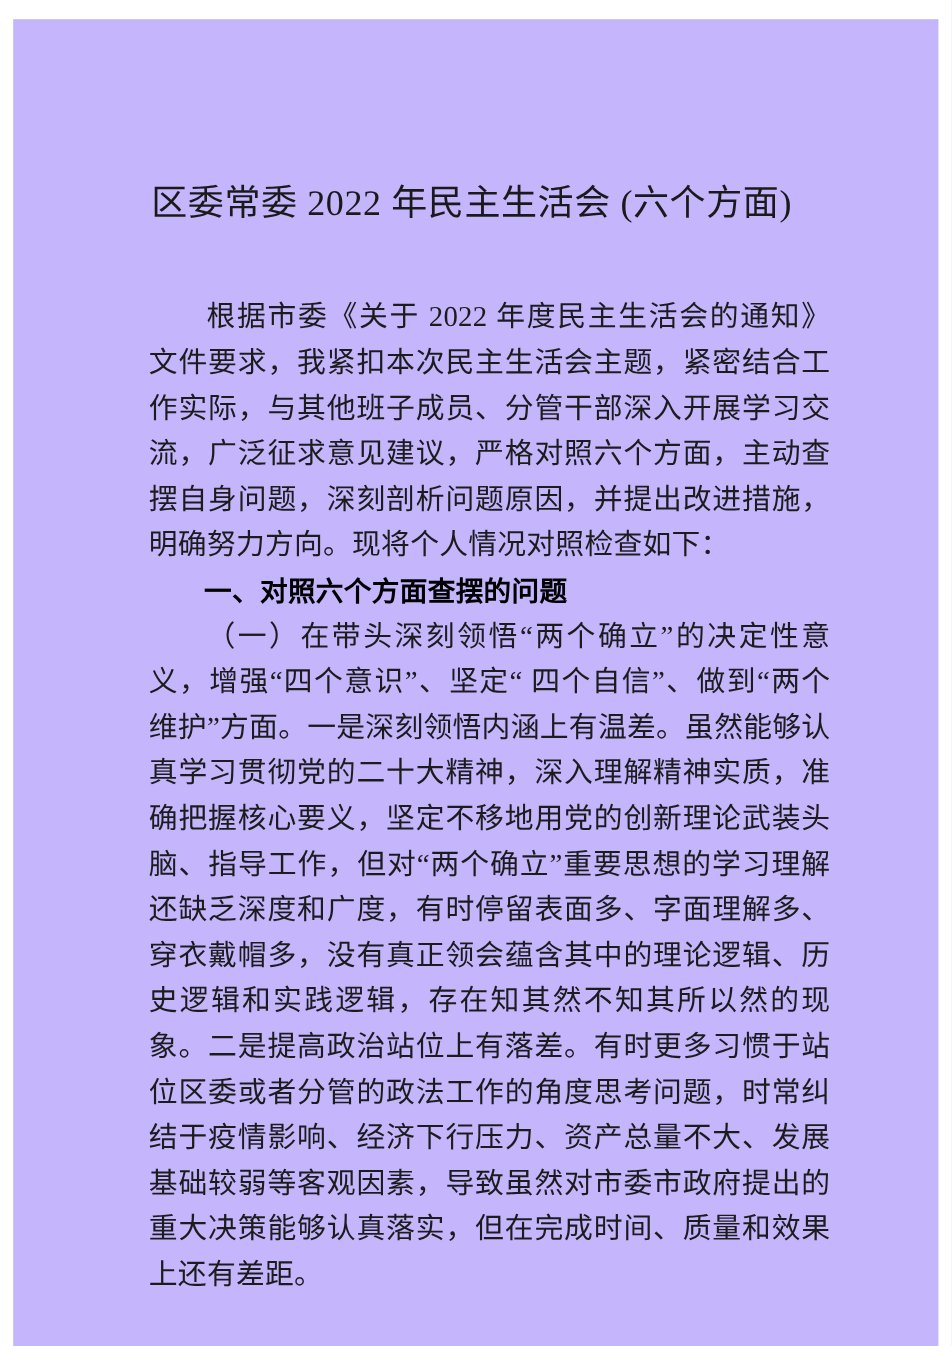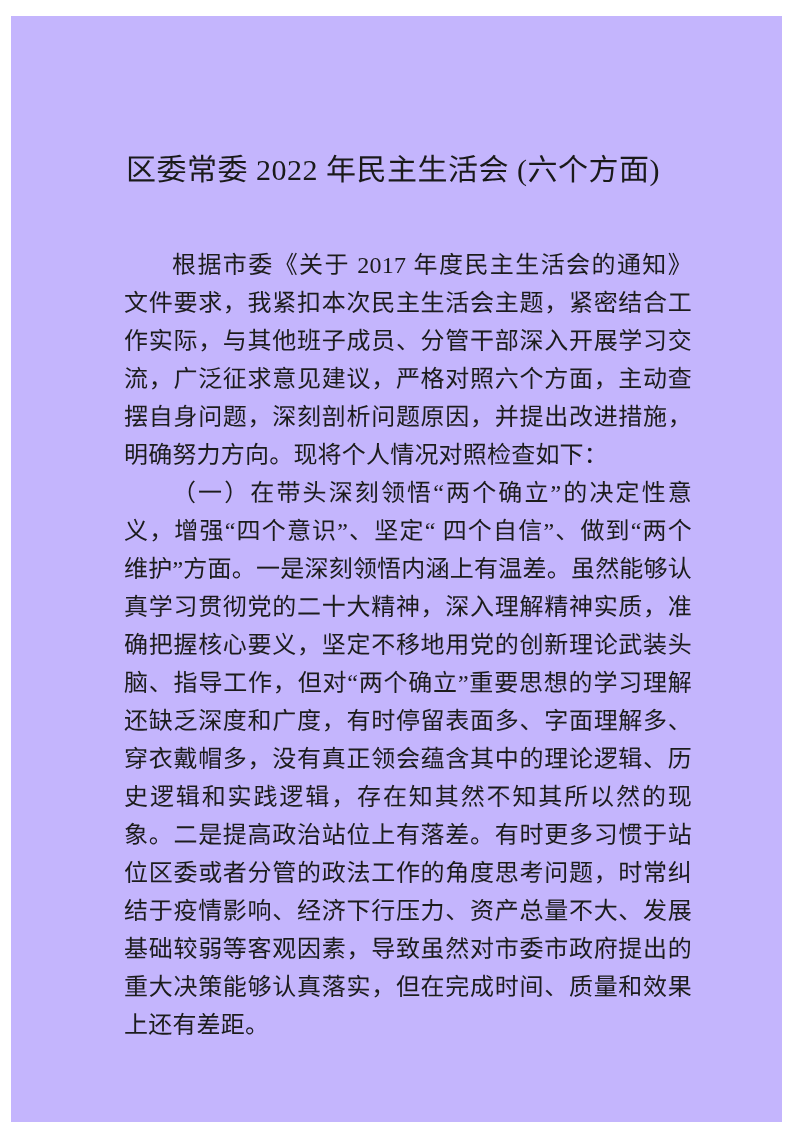--- a/index.html
+++ b/index.html
@@ -94,20 +94,21 @@
 
 <div class="page">
   <div class="content">
 
     <h1 class="doc-title">
       <span class="title-line title-line-1">区委常委 2022 年民主生活会 (六个方面)</span>
     </h1>
 
     <div class="body-block">
 
-      <p class="para">根据市委《关于 2017 年度民主生活会的通知》文件要求，我紧扣本次民主生活会主题，紧密结合工作实际，与其他班子成员、分管干部深入开展学习交流，广泛征求意见建议，严格对照六个方面，主动查摆自身问题，深刻剖析问题原因，并提出改进措施，明确努力方向。现将个人情况对照检查如下：</p>
+      <p class="para">根据市委《关于 2022 年度民主生活会的通知》文件要求，我紧扣本次民主生活会主题，紧密结合工作实际，与其他班子成员、分管干部深入开展学习交流，广泛征求意见建议，严格对照六个方面，主动查摆自身问题，深刻剖析问题原因，并提出改进措施，明确努力方向。现将个人情况对照检查如下：</p>
 
+      <h2 class="section-heading">一、对照六个方面查摆的问题</h2>
 
       <p class="para">（一）在带头深刻领悟“两个确立”的决定性意义，增强“四个意识”、坚定“ 四个自信”、做到“两个维护”方面。一是深刻领悟内涵上有温差。虽然能够认真学习贯彻党的二十大精神，深入理解精神实质，准确把握核心要义，坚定不移地用党的创新理论武装头脑、指导工作，但对“两个确立”重要思想的学习理解还缺乏深度和广度，有时停留表面多、字面理解多、穿衣戴帽多，没有真正领会蕴含其中的理论逻辑、历史逻辑和实践逻辑，存在知其然不知其所以然的现象。二是提高政治站位上有落差。有时更多习惯于站位区委或者分管的政法工作的角度思考问题，时常纠结于疫情影响、经济下行压力、资产总量不大、发展基础较弱等客观因素，导致虽然对市委市政府提出的重大决策能够认真落实，但在完成时间、质量和效果上还有差距。</p>
 
     </div>
   </div>
 </div>
 
 </body></html>

